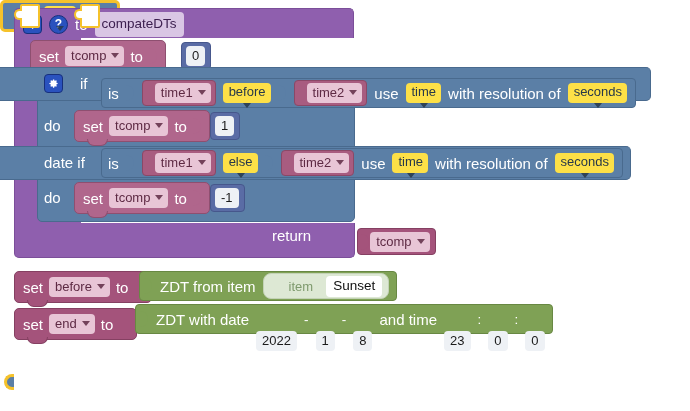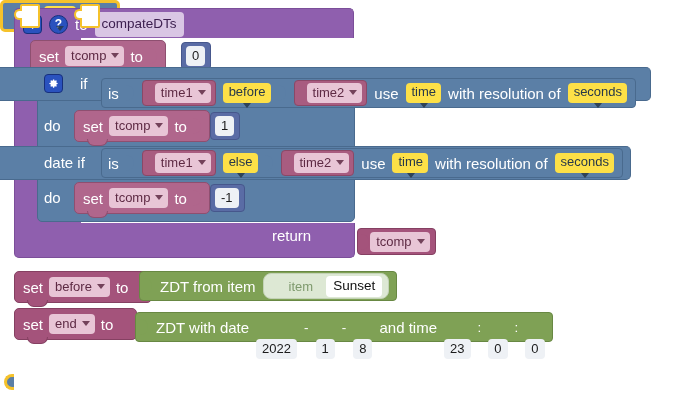--- a/index.html
+++ b/index.html
@@ -561,21 +561,21 @@
 <div class="set-top" style="left:14px; top:308px;">
   <span class="lbl">set</span>
   <span class="fld fld-var">
     <span>end</span>
     <span class="caret"></span>
   </span>
   <span class="lbl">to</span>
   <span class="notch"></span>
   <span class="tab-bump"></span>
 </div>
-<div class="green-blk" style="left:135px; top:312px;">
+<div class="green-blk" style="left:135px; top:304px;">
   <span class="notch"></span>
   <span class="lbl">ZDT with date</span>
   <span class="fld-num fld-green">2022</span>
   <span class="dash">-</span>
   <span class="fld-num fld-green">1</span>
   <span class="dash">-</span>
   <span class="fld-num fld-green">8</span>
   <span class="lbl">and time</span>
   <span class="fld-num fld-green">23</span>
   <span class="dash">:</span>

